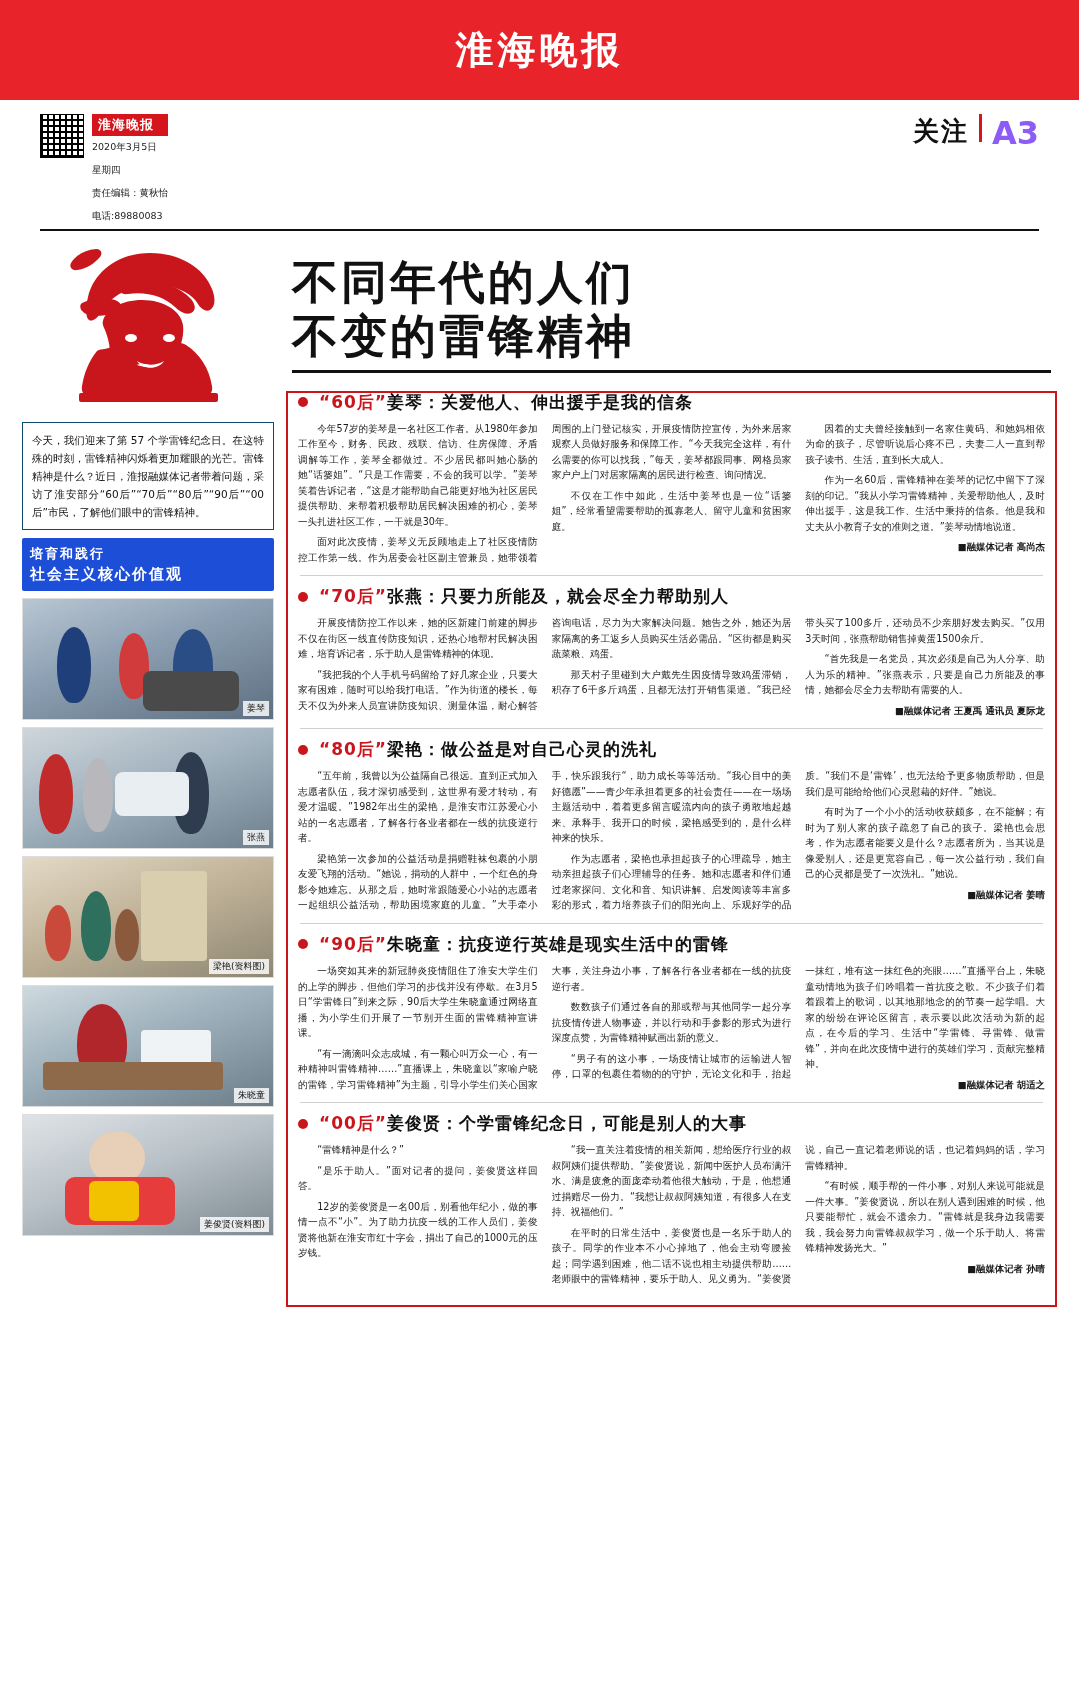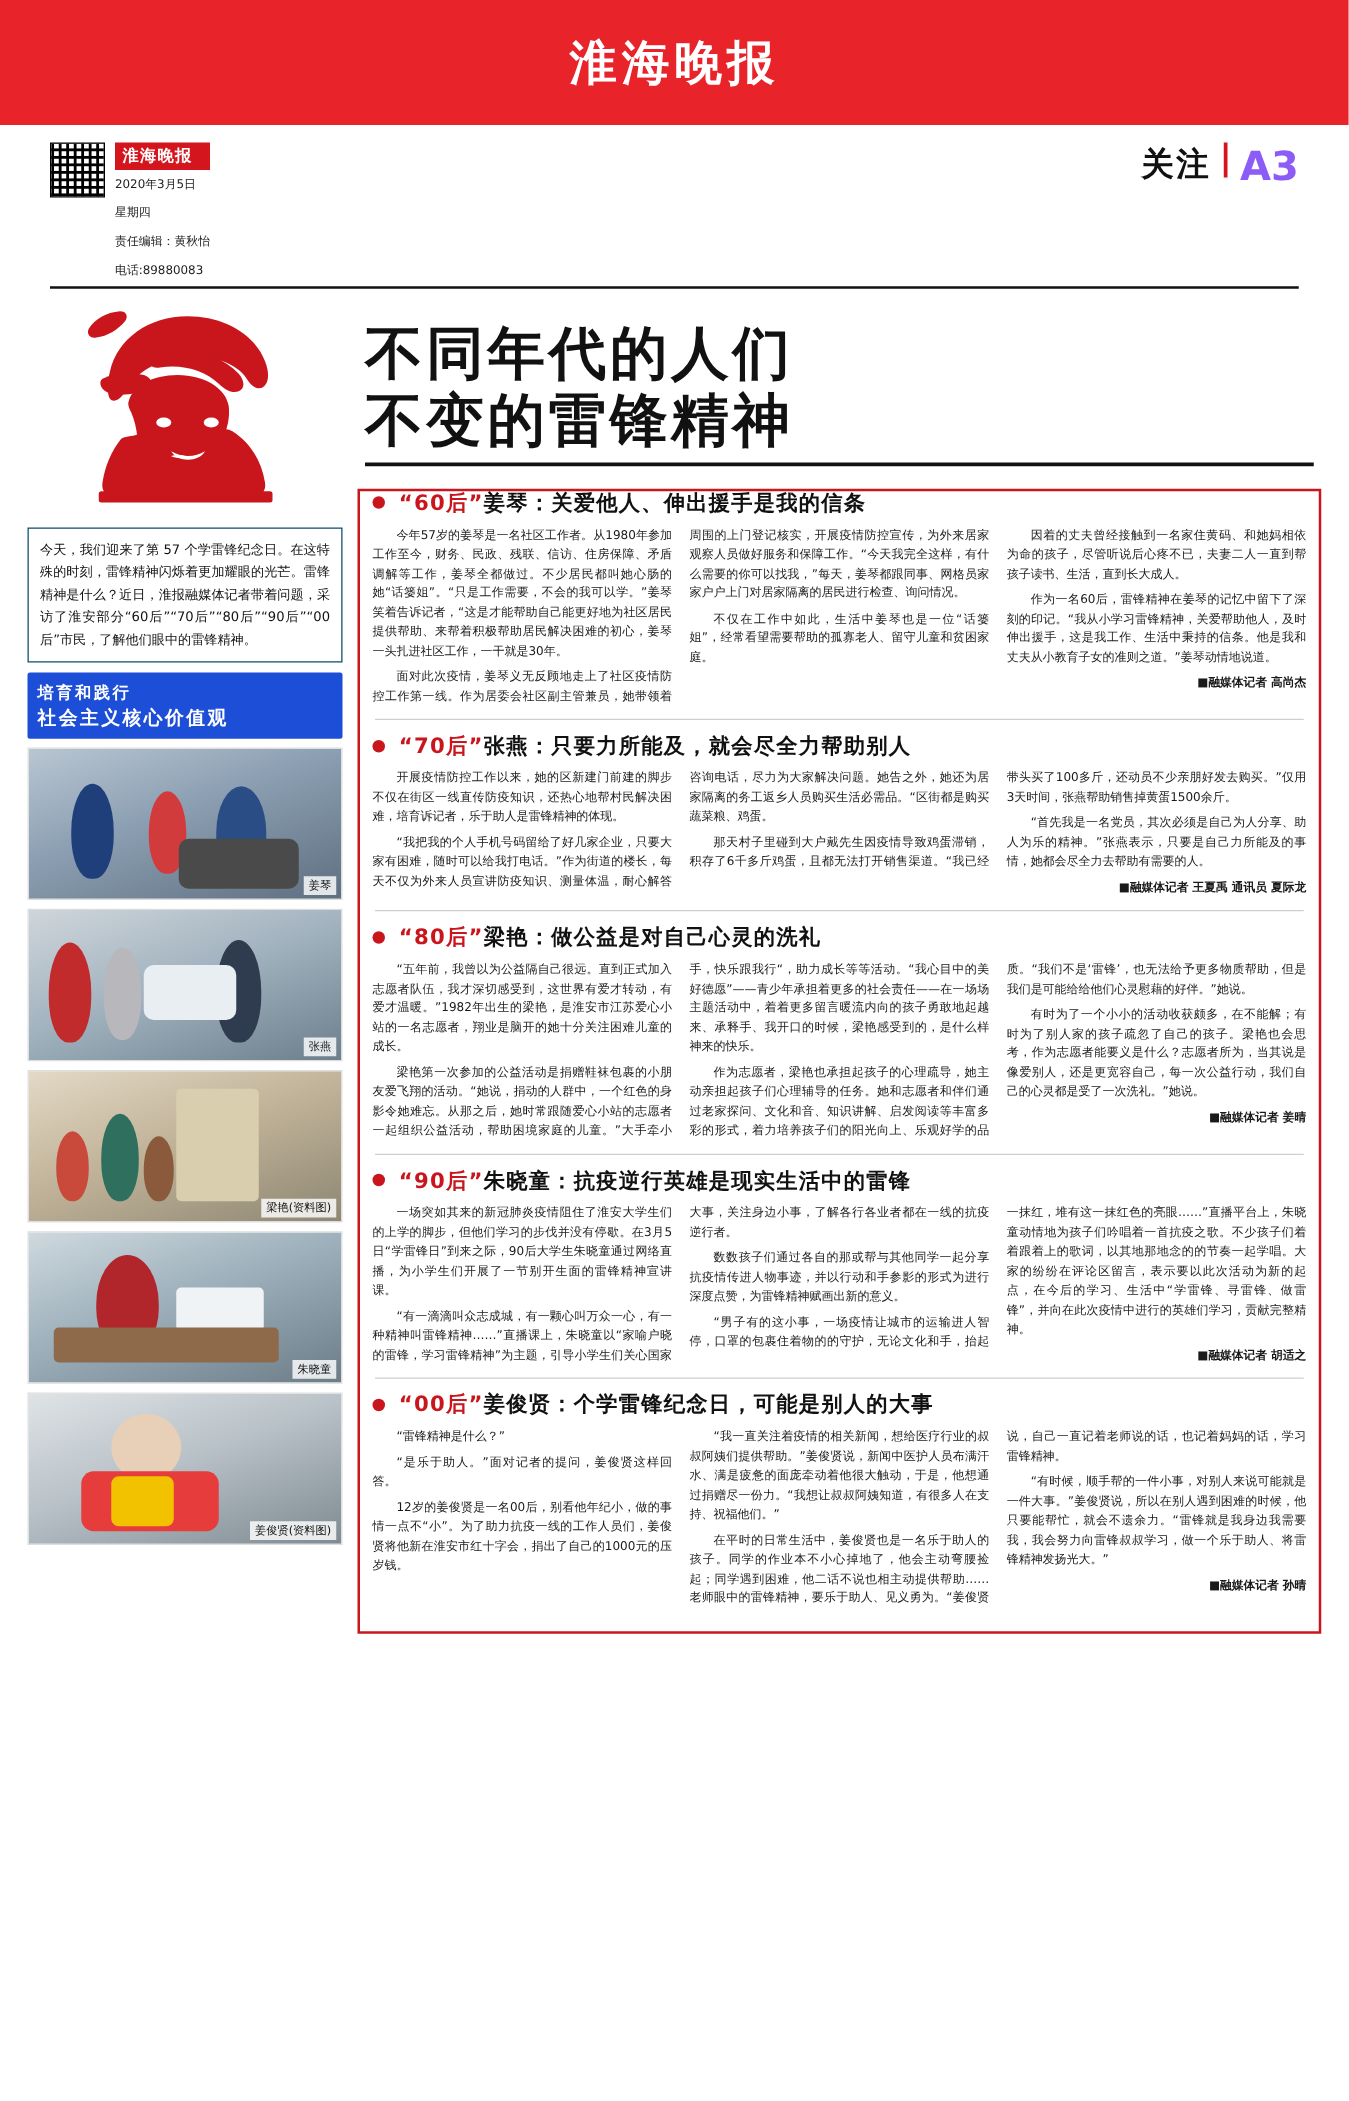--- a/index.html
+++ b/index.html
@@ -211,21 +211,21 @@
         <div class="sep"></div>
 
         <div class="sec">
           <div class="sec-head">
             <span class="dot"></span>
             <span class="sec-title">
               <span class="q">“80后”</span><span>梁艳</span><span>：做公益是对自己心灵的洗礼</span>
             </span>
           </div>
           <div class="sec-body">
-            <p>“五年前，我曾以为公益隔自己很远。直到正式加入志愿者队伍，我才深切感受到，这世界有爱才转动，有爱才温暖。”1982年出生的梁艳，是淮安市江苏爱心小站的一名志愿者，翔业是脑开的她十分关注困难儿童的成长。</p>
+            <p>“五年前，我曾以为公益隔自己很远。直到正式加入志愿者队伍，我才深切感受到，这世界有爱才转动，有爱才温暖。”1982年出生的梁艳，是淮安市江苏爱心小站的一名志愿者，了解各行各业者都在一线的抗疫逆行者。</p>
             <p>梁艳第一次参加的公益活动是捐赠鞋袜包裹的小朋友爱飞翔的活动。“她说，捐动的人群中，一个红色的身影令她难忘。从那之后，她时常跟随爱心小站的志愿者一起组织公益活动，帮助困境家庭的儿童。”大手牵小手，快乐跟我行“，助力成长等等活动。“我心目中的美好德愿”——青少年承担着更多的社会责任——在一场场主题活动中，着着更多留言暖流内向的孩子勇敢地起越来、承释手、我开口的时候，梁艳感受到的，是什么样神来的快乐。</p>
             <p>作为志愿者，梁艳也承担起孩子的心理疏导，她主动亲担起孩子们心理辅导的任务。她和志愿者和伴们通过老家探问、文化和音、知识讲解、启发阅读等丰富多彩的形式，着力培养孩子们的阳光向上、乐观好学的品质。“我们不是‘雷锋’，也无法给予更多物质帮助，但是我们是可能给给他们心灵慰藉的好伴。”她说。</p>
             <p>有时为了一个小小的活动收获颇多，在不能解；有时为了别人家的孩子疏忽了自己的孩子。梁艳也会思考，作为志愿者能要义是什么？志愿者所为，当其说是像爱别人，还是更宽容自己，每一次公益行动，我们自己的心灵都是受了一次洗礼。”她说。</p>
             <div class="byline">■融媒体记者 姜晴</div>
           </div>
         </div>
         <div class="sep"></div>
 
         <div class="sec">
           <div class="sec-head">

